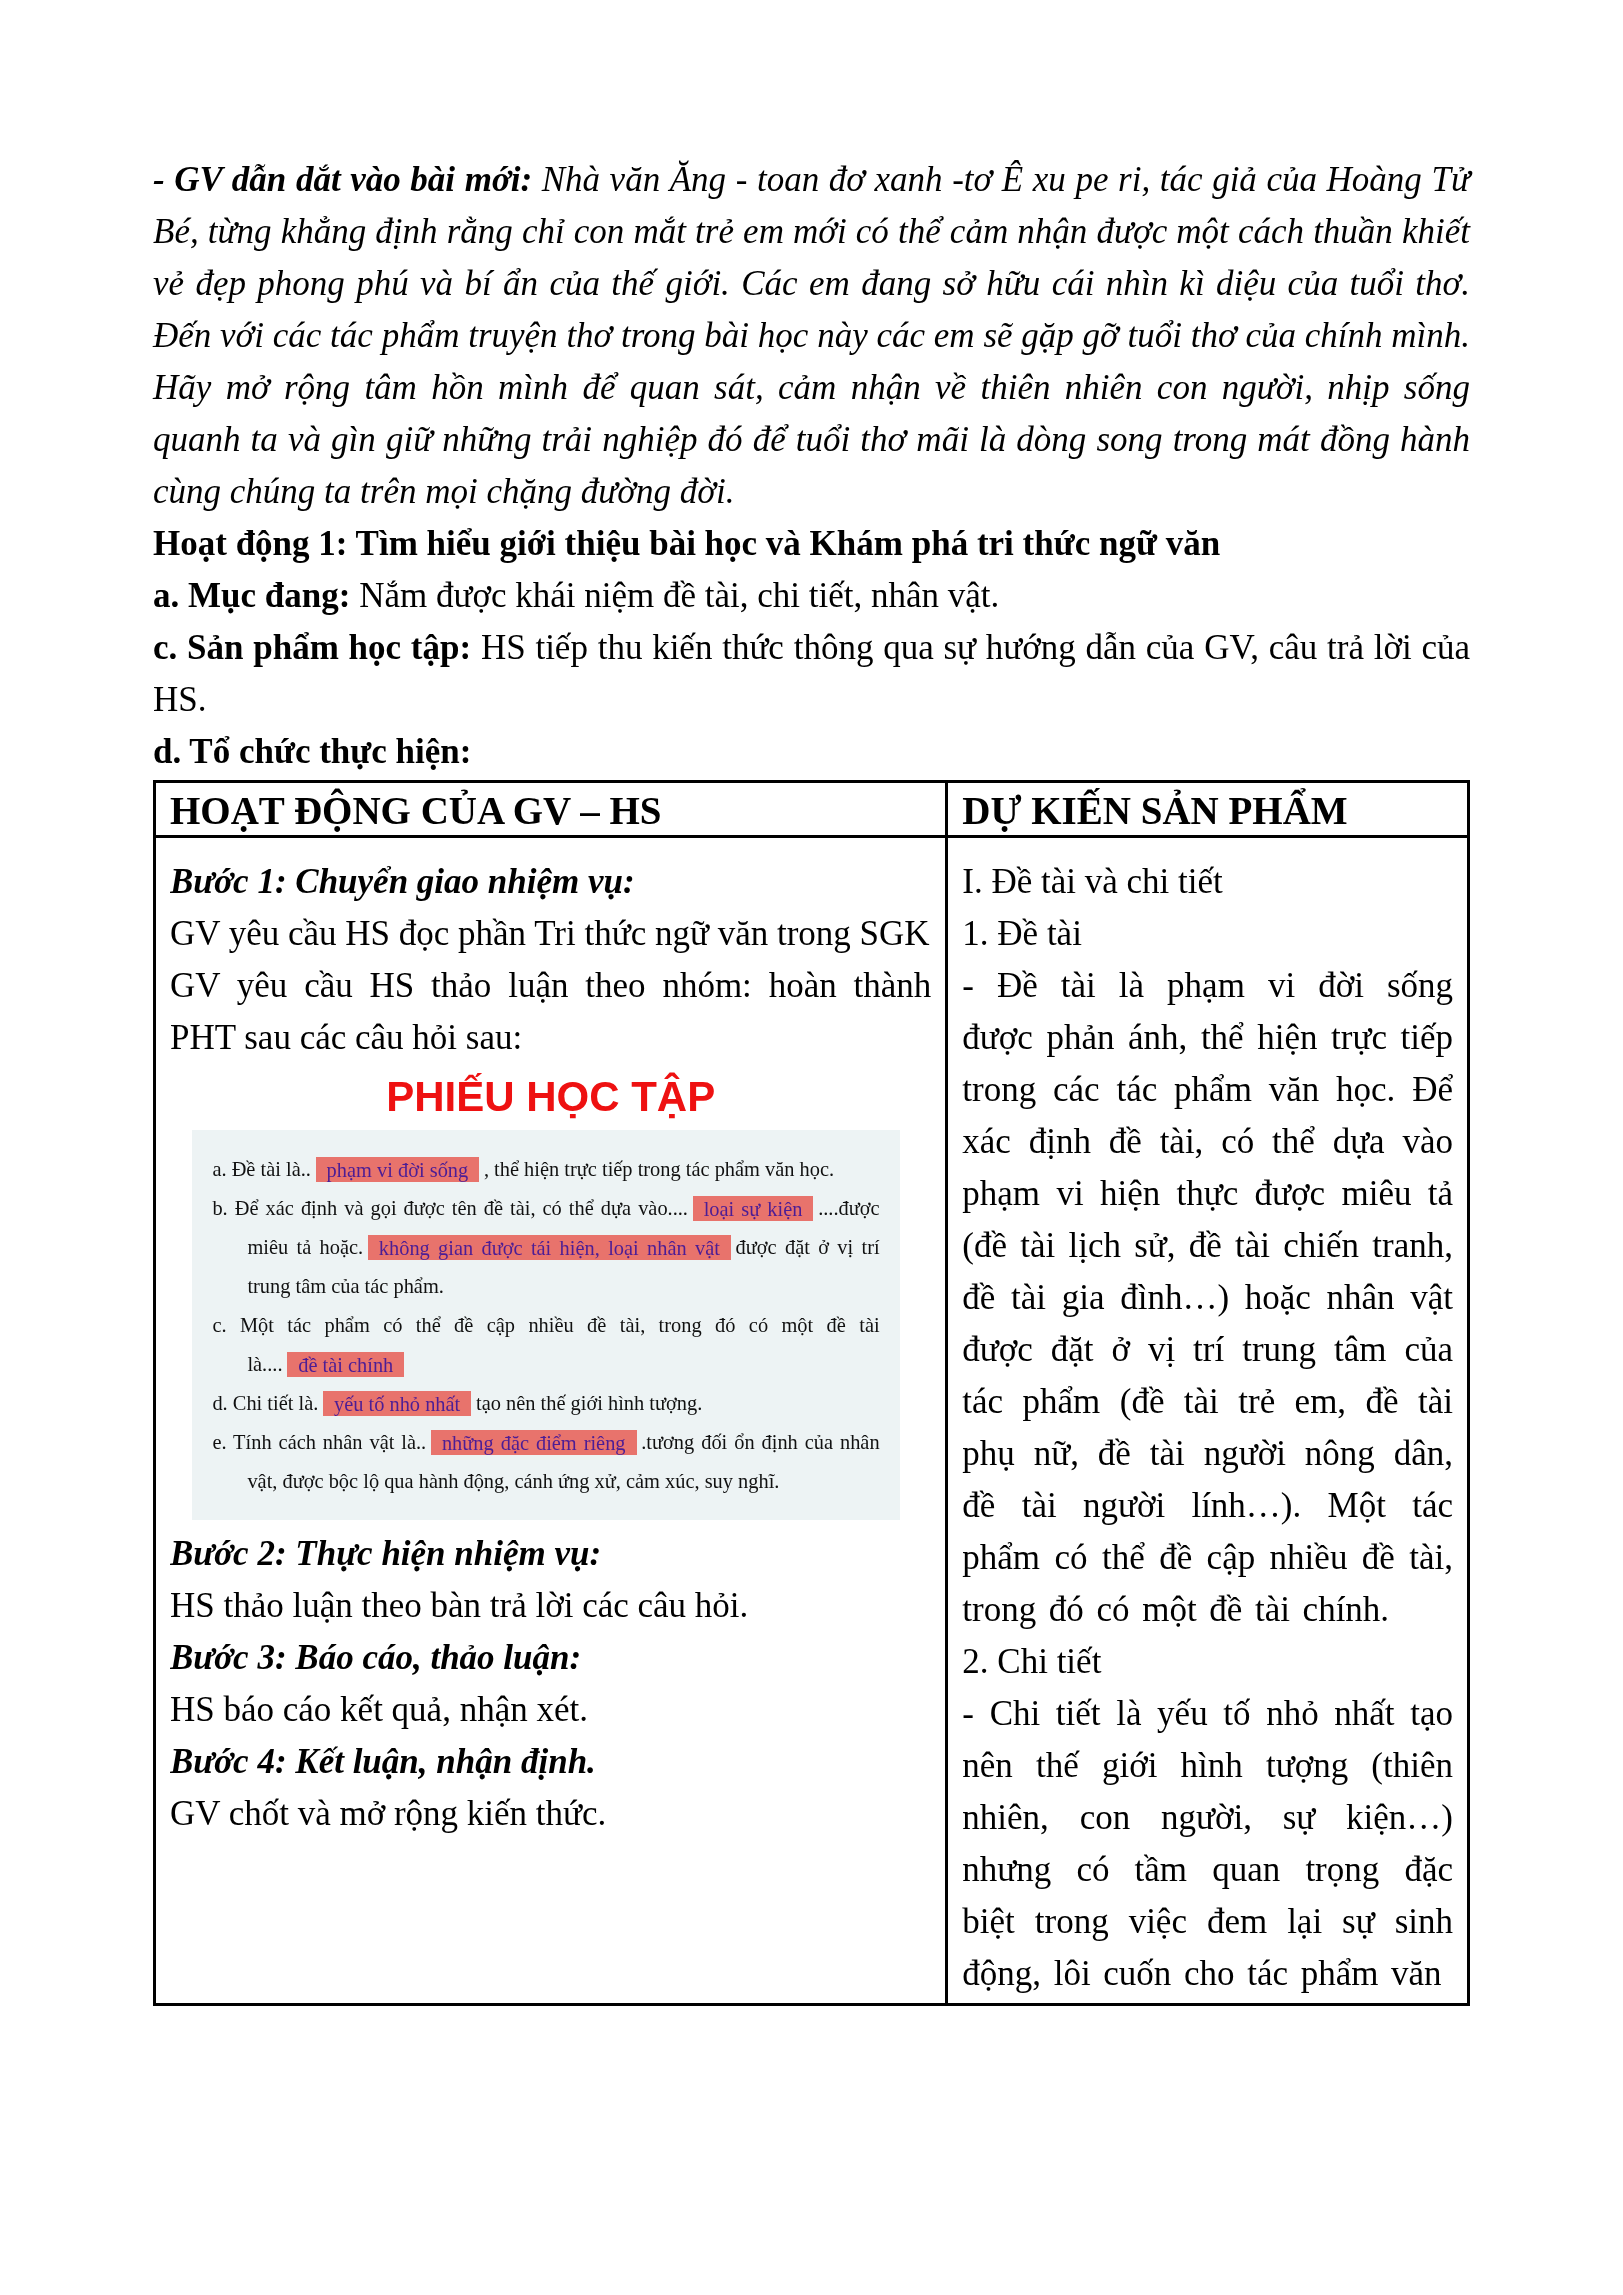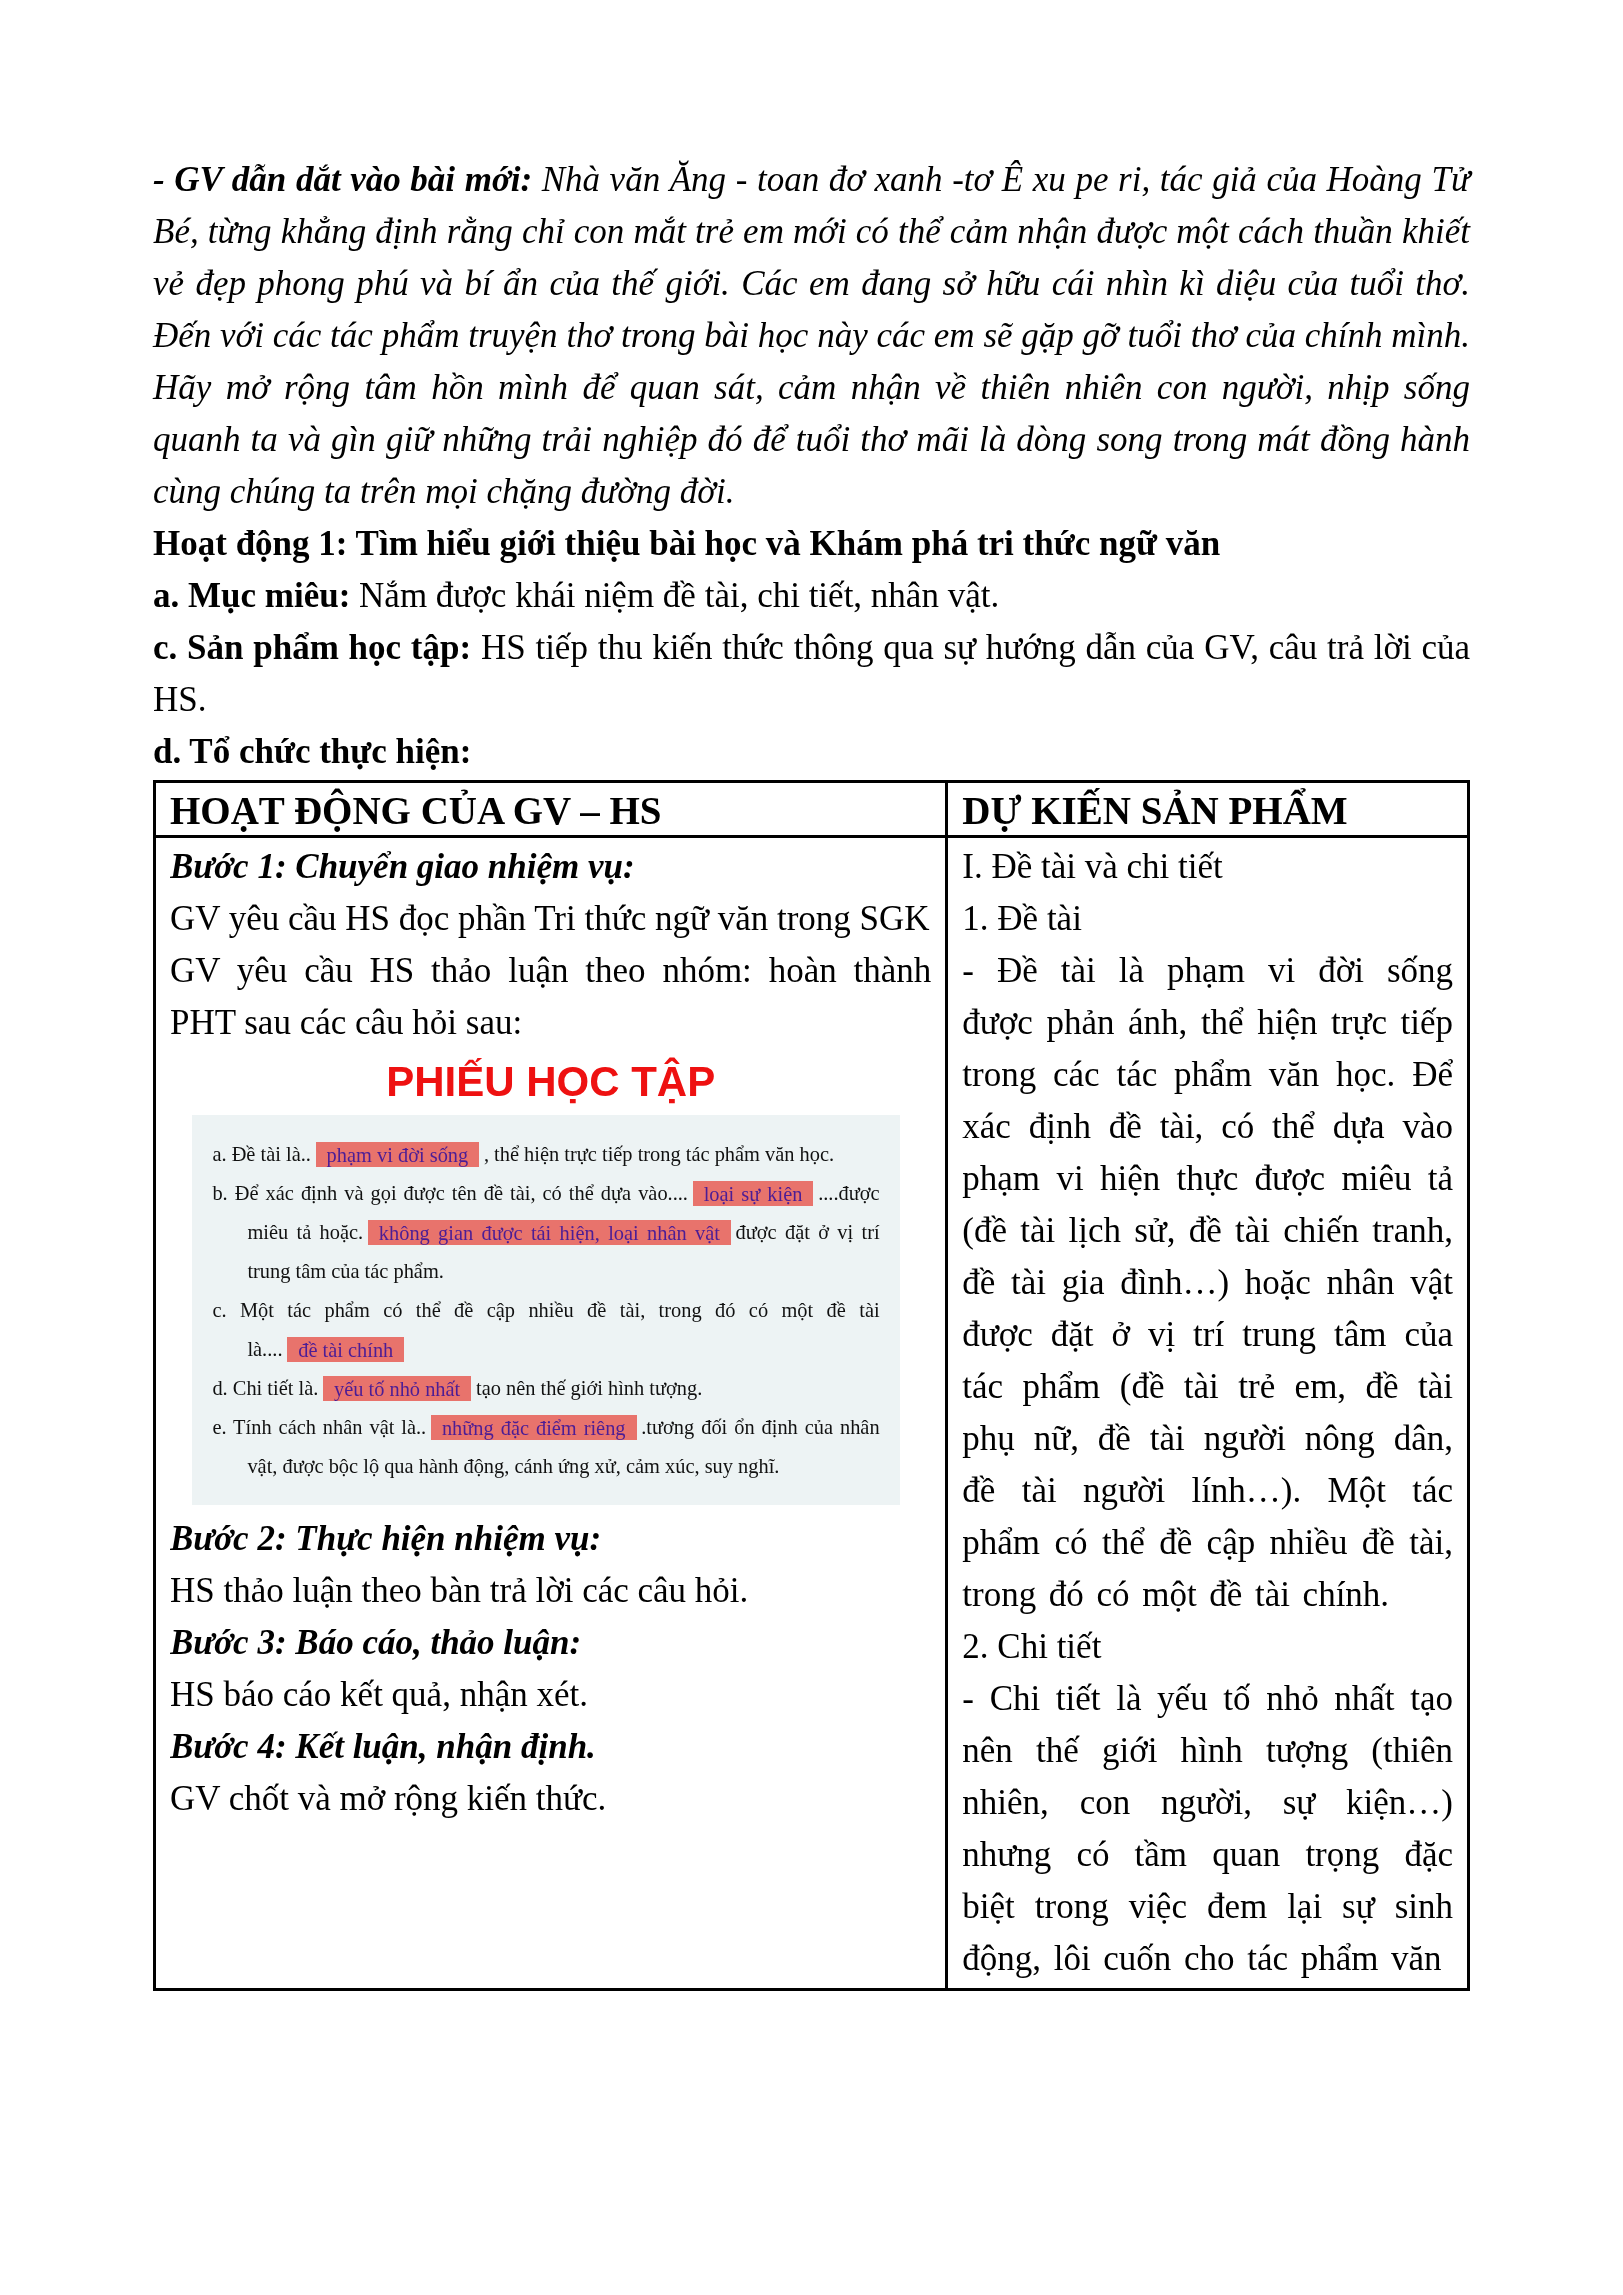--- a/index.html
+++ b/index.html
@@ -40,21 +40,21 @@
   tr.head td{
     font-weight:bold;
     font-size:39px;
     line-height:49px;
     padding-top:3.1px;padding-bottom:0;
     white-space:nowrap;
   }
   .cell-clip{
     height:1147px;
     overflow:hidden;
-    padding-top:3px;
+    padding-top:18px;
   }
   .step{font-weight:bold;font-style:italic;text-align:justify;}
   .plain{text-align:justify;}
 
   .ws-title{
     font-family:"Liberation Sans", sans-serif;
     font-weight:bold;
     font-size:42px;
     line-height:60px;
     letter-spacing:0px;
@@ -91,21 +91,21 @@
 </head>
 <body>
 
 <div class="page">
 
   <p class="intro"><span class="lead">- GV dẫn dắt vào bài mới:</span>
     <span>Nhà văn Ăng - toan đơ xanh -tơ Ê xu pe ri, tác giả của Hoàng Tử Bé, từng khẳng định rằng chỉ con mắt trẻ em mới có thể cảm nhận được một cách thuần khiết vẻ đẹp phong phú và bí ẩn của thế giới. Các em đang sở hữu cái nhìn kì diệu của tuổi thơ. Đến với các tác phẩm truyện thơ trong bài học này các em sẽ gặp gỡ tuổi thơ của chính mình. Hãy mở rộng tâm hồn mình để quan sát, cảm nhận về thiên nhiên con người, nhịp sống quanh ta và gìn giữ những trải nghiệp đó để tuổi thơ mãi là dòng song trong mát đồng hành cùng chúng ta trên mọi chặng đường đời.</span></p>
 
   <p class="h-left">Hoạt động 1: Tìm hiểu giới thiệu bài học và Khám phá tri thức ngữ văn</p>
 
-  <p class="meta"><span class="lbl">a. Mục miêu:</span>
+  <p class="meta"><span class="lbl">a. Mục đang:</span>
     <span>Nắm được khái niệm đề tài, chi tiết, nhân vật.</span></p>
   <p class="meta"><span class="lbl">c. Sản phẩm học tập:</span>
     <span>HS tiếp thu kiến thức thông qua sự hướng dẫn của GV, câu trả lời của HS.</span></p>
   <p class="meta"><span class="lbl">d. Tổ chức thực hiện:</span>
     <span></span></p>
 
   <table class="grid">
     <tbody>
         <tr class="head">
       <td class="col-left"><span>HOẠT ĐỘNG CỦA GV – HS</span></td>

